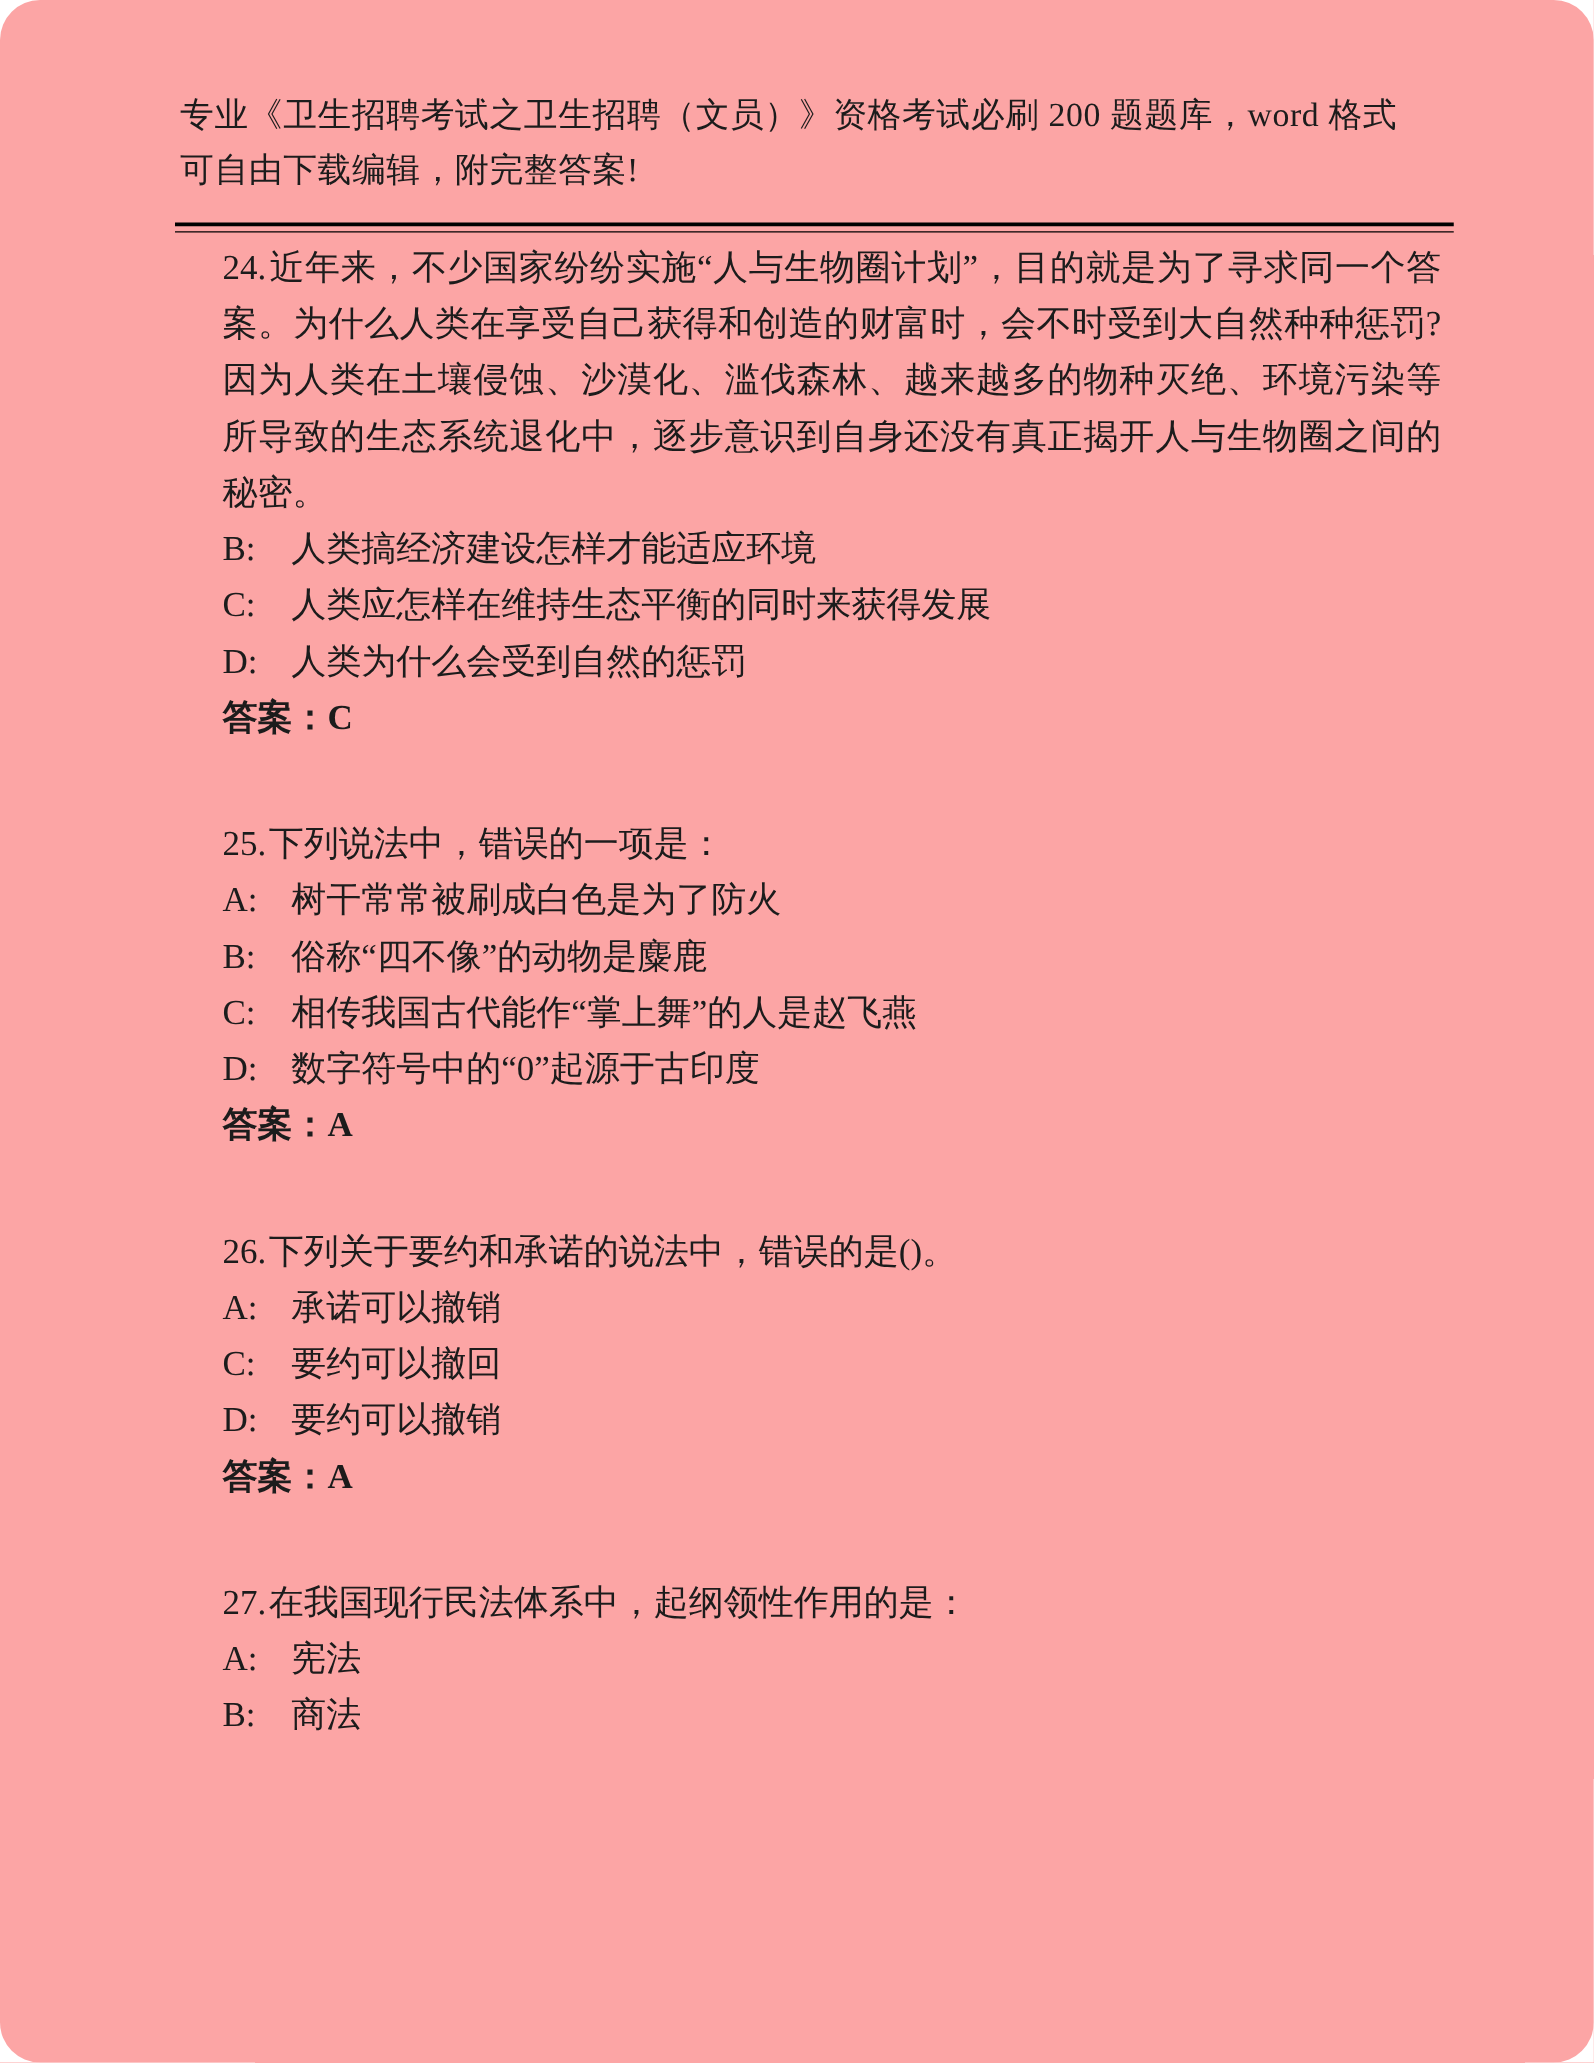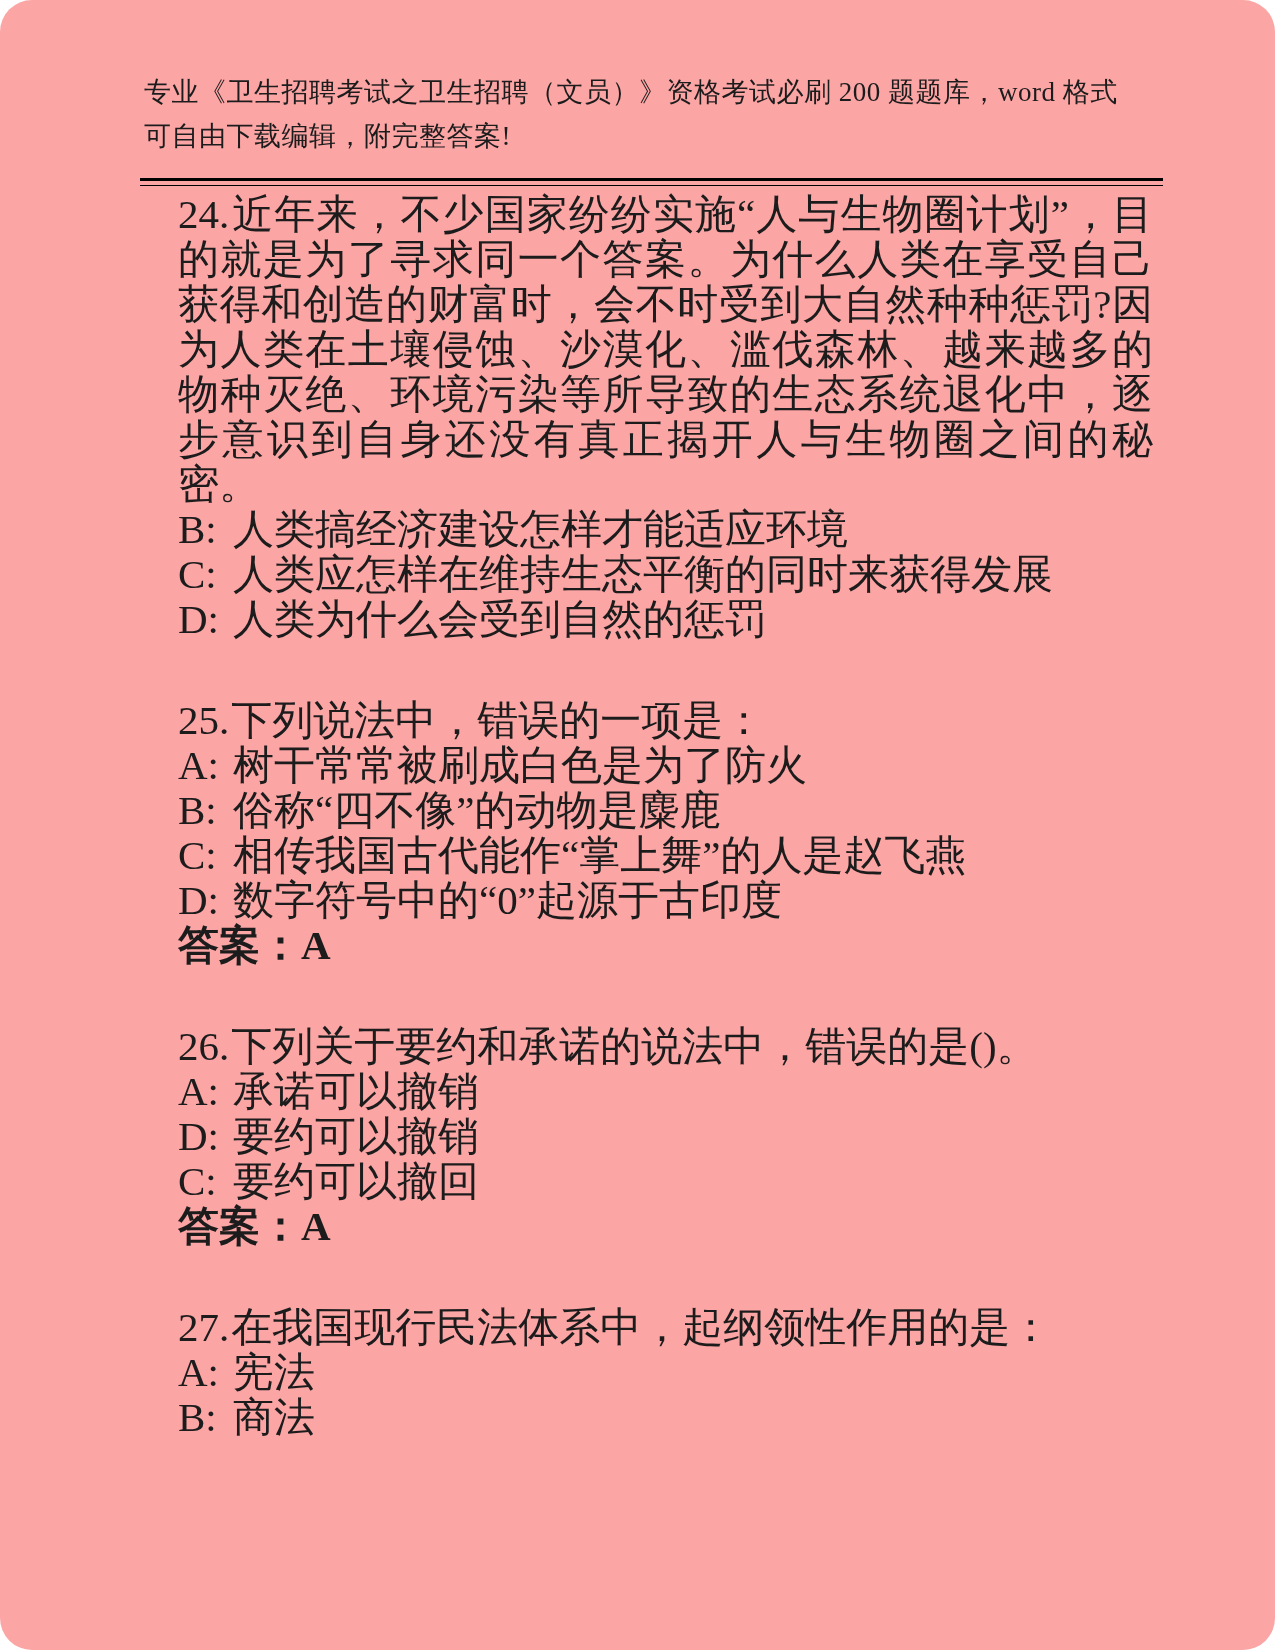--- a/index.html
+++ b/index.html
@@ -29,21 +29,21 @@
     letter-spacing: 0.5px;
   }
   .header-rule {
     margin-top: 20px;
     height: 8px;
     border-top: 3px solid #000000;
     border-bottom: 1px solid #000000;
   }
   .content {
     padding: 6px 10px 0 38px;
-    font-size: 41px;
+    font-size: 28px;
     line-height: 45px;
   }
   .question { margin: 0 0 56px 0; }
   .stem { margin: 0; text-align: justify; }
   .q-num { padding-right: 2px; }
   .option { margin: 0; }
   .opt-label { display: inline-block; width: 55px; }
   .answer { margin: 0; font-weight: bold; }
 </style>
 </head>
@@ -58,36 +58,37 @@
     </div>
     <div class="header-rule"></div>
 
     <div class="content">
 
       <section class="question">
         <p class="stem"><span class="q-num">24.</span><span>近年来，不少国家纷纷实施“人与生物圈计划”，目的就是为了寻求同一个答案。为什么人类在享受自己获得和创造的财富时，会不时受到大自然种种惩罚?因为人类在土壤侵蚀、沙漠化、滥伐森林、越来越多的物种灭绝、环境污染等所导致的生态系统退化中，逐步意识到自身还没有真正揭开人与生物圈之间的秘密。</span></p>
         <p class="option"><span class="opt-label">B:</span><span>人类搞经济建设怎样才能适应环境</span></p>
         <p class="option"><span class="opt-label">C:</span><span>人类应怎样在维持生态平衡的同时来获得发展</span></p>
         <p class="option"><span class="opt-label">D:</span><span>人类为什么会受到自然的惩罚</span></p>
+        <p class="answer"><span>答案：</span><span>C</span></p>
       </section>
 
       <section class="question">
         <p class="stem"><span class="q-num">25.</span><span>下列说法中，错误的一项是：</span></p>
         <p class="option"><span class="opt-label">A:</span><span>树干常常被刷成白色是为了防火</span></p>
         <p class="option"><span class="opt-label">B:</span><span>俗称“四不像”的动物是麋鹿</span></p>
         <p class="option"><span class="opt-label">C:</span><span>相传我国古代能作“掌上舞”的人是赵飞燕</span></p>
         <p class="option"><span class="opt-label">D:</span><span>数字符号中的“0”起源于古印度</span></p>
         <p class="answer"><span>答案：</span><span>A</span></p>
       </section>
 
       <section class="question">
         <p class="stem"><span class="q-num">26.</span><span>下列关于要约和承诺的说法中，错误的是()。</span></p>
         <p class="option"><span class="opt-label">A:</span><span>承诺可以撤销</span></p>
+        <p class="option"><span class="opt-label">C:</span><span>要约可以撤回</span></p>
         <p class="option"><span class="opt-label">D:</span><span>要约可以撤销</span></p>
-        <p class="option"><span class="opt-label">C:</span><span>要约可以撤回</span></p>
         <p class="answer"><span>答案：</span><span>A</span></p>
       </section>
 
       <section class="question">
         <p class="stem"><span class="q-num">27.</span><span>在我国现行民法体系中，起纲领性作用的是：</span></p>
         <p class="option"><span class="opt-label">A:</span><span>宪法</span></p>
         <p class="option"><span class="opt-label">B:</span><span>商法</span></p>
       </section>
 
     </div>

